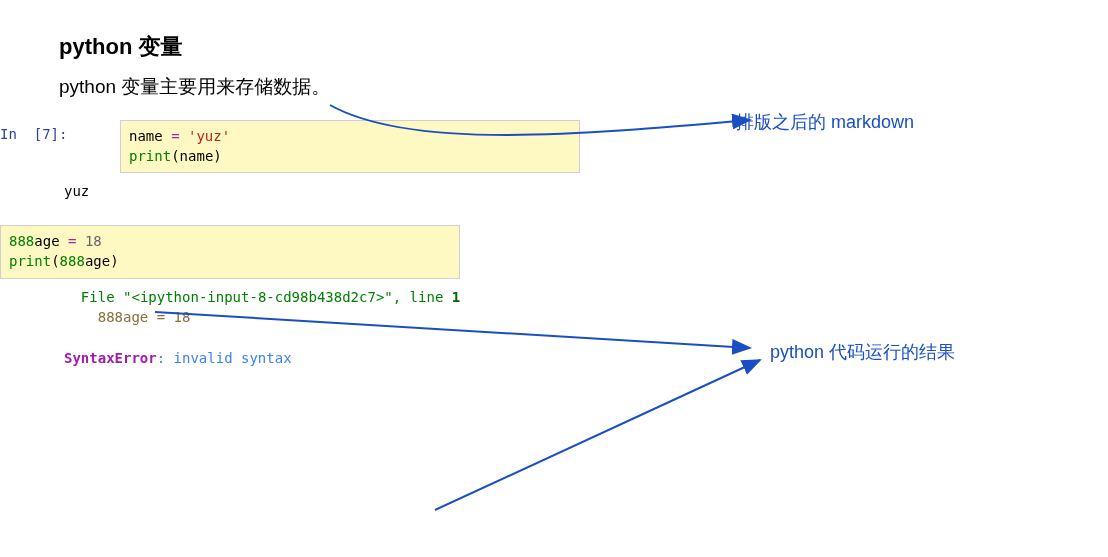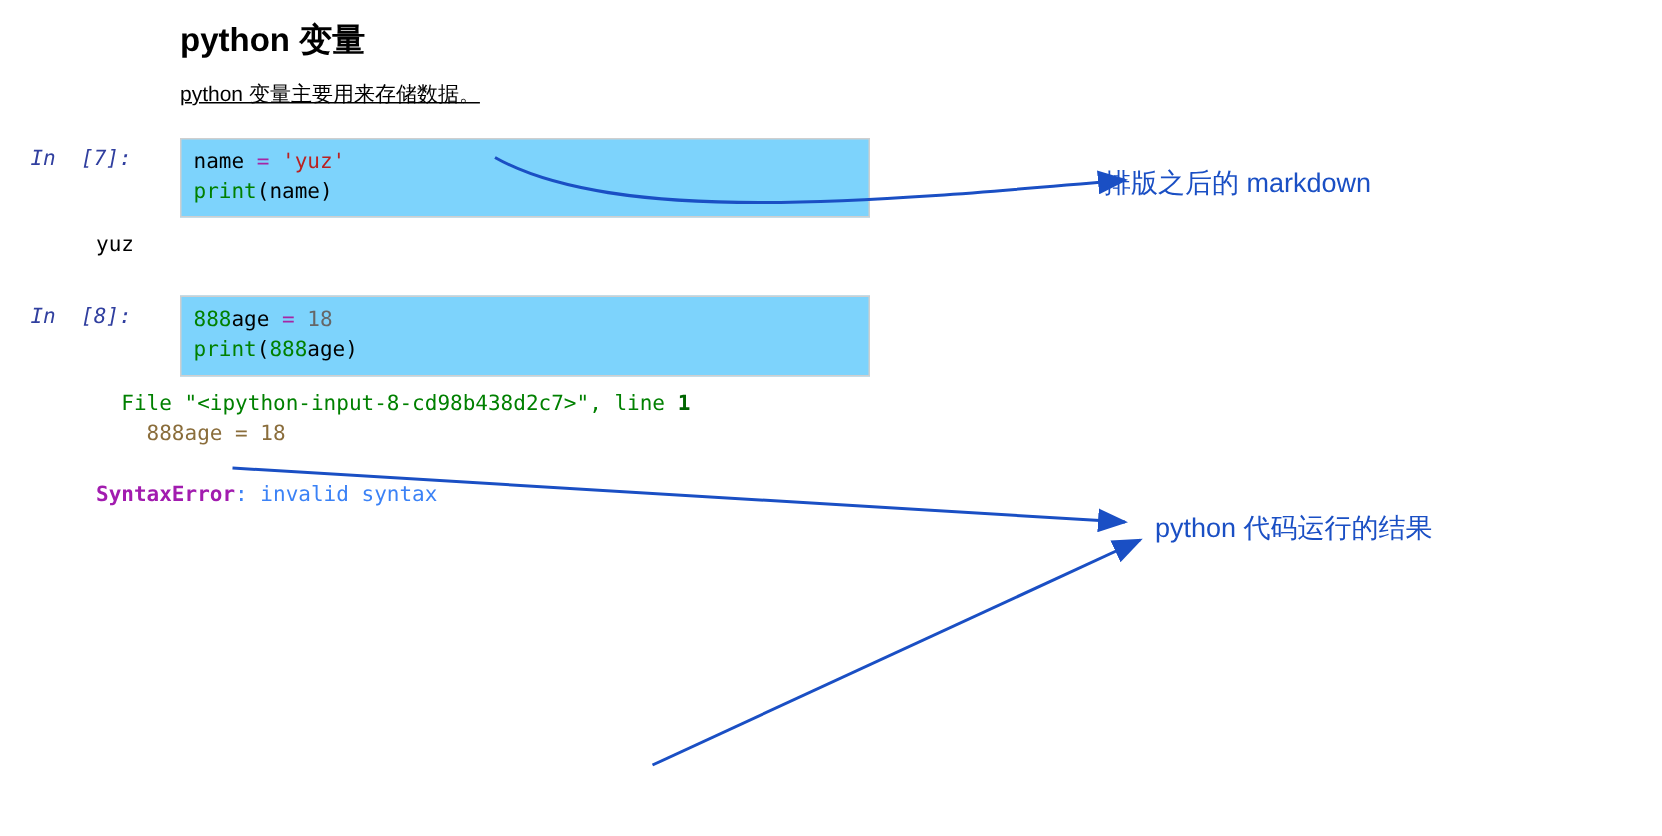--- a/index.html
+++ b/index.html
@@ -14,32 +14,31 @@
       height: 557px;
       position: relative;
     }
     .notebook-area {
       position: absolute;
       left: 0;
       top: 0;
       width: 640px;
     }
     .markdown-cell {
-      margin-left: 120px;
-      padding-top: 4px;
+      margin-left: 59px;
+      padding-top: 24px;
     }
     .markdown-cell h2 {
       font-size: 22px;
       font-weight: 700;
       margin: 8px 0 12px 0;
     }
     .markdown-cell p {
       margin: 10px 0;
-      font-size: 14px;
-      text-decoration: underline;
+      font-size: 19px;
     }
     .markdown-cell ul {
       margin: 8px 0 12px 0;
       padding-left: 28px;
     }
     .markdown-cell li {
       margin: 4px 0;
       font-size: 14px;
     }
     .code-underscore {
@@ -48,33 +47,32 @@
       padding: 0 3px;
     }
 
     .code-cell {
       margin-top: 20px;
       display: flex;
       align-items: flex-start;
     }
     .prompt {
       width: 120px;
-      text-align: center;
+      text-align: left;
       padding-right: 12px;
       font-family: monospace;
       font-size: 14px;
       color: #303F9F;
       padding-top: 6px;
       white-space: pre;
-      font-style: italic;
     }
     .input-box {
       flex: 1;
       border: 1px solid #cfcfcf;
-      background: #7dd3fc;
+      background: #fef9c3;
       padding: 6px 8px;
       font-family: monospace;
       font-size: 14px;
       max-width: 460px;
       white-space: pre;
       line-height: 1.4;
     }
 
     .output-block {
       margin-left: 64px;
@@ -123,21 +121,20 @@
   </div>
 
   <div class="code-cell">
     <div class="prompt">In  [7]:</div>
     <div class="input-box"><span class="tok-name">name </span><span class="tok-op">= </span><span class="tok-str">'yuz'</span>
 <span class="tok-func">print</span><span>(</span><span class="tok-name">name</span><span>)</span></div>
   </div>
   <div class="output-block">yuz</div>
 
   <div class="code-cell">
-    <div class="prompt">In  [8]:</div>
     <div class="input-box"><span class="tok-num">888</span><span class="tok-name">age </span><span class="tok-op">= </span><span class="tok-assignnum">18</span>
 <span class="tok-func">print</span><span>(</span><span class="tok-num">888</span><span class="tok-name">age</span><span>)</span></div>
   </div>
   <div class="output-block"><span class="err-file">  File </span><span class="err-quoted">"</span><span class="err-quoted">&lt;ipython-input-8-cd98b438d2c7&gt;</span><span class="err-quoted">"</span><span class="err-file">, line </span><span class="err-linenum">1</span>
 <span class="err-code">    888age = 18</span>
 
 <span class="err-type">SyntaxError</span><span class="err-msg">: invalid syntax</span></div>
 
 </div>
 

